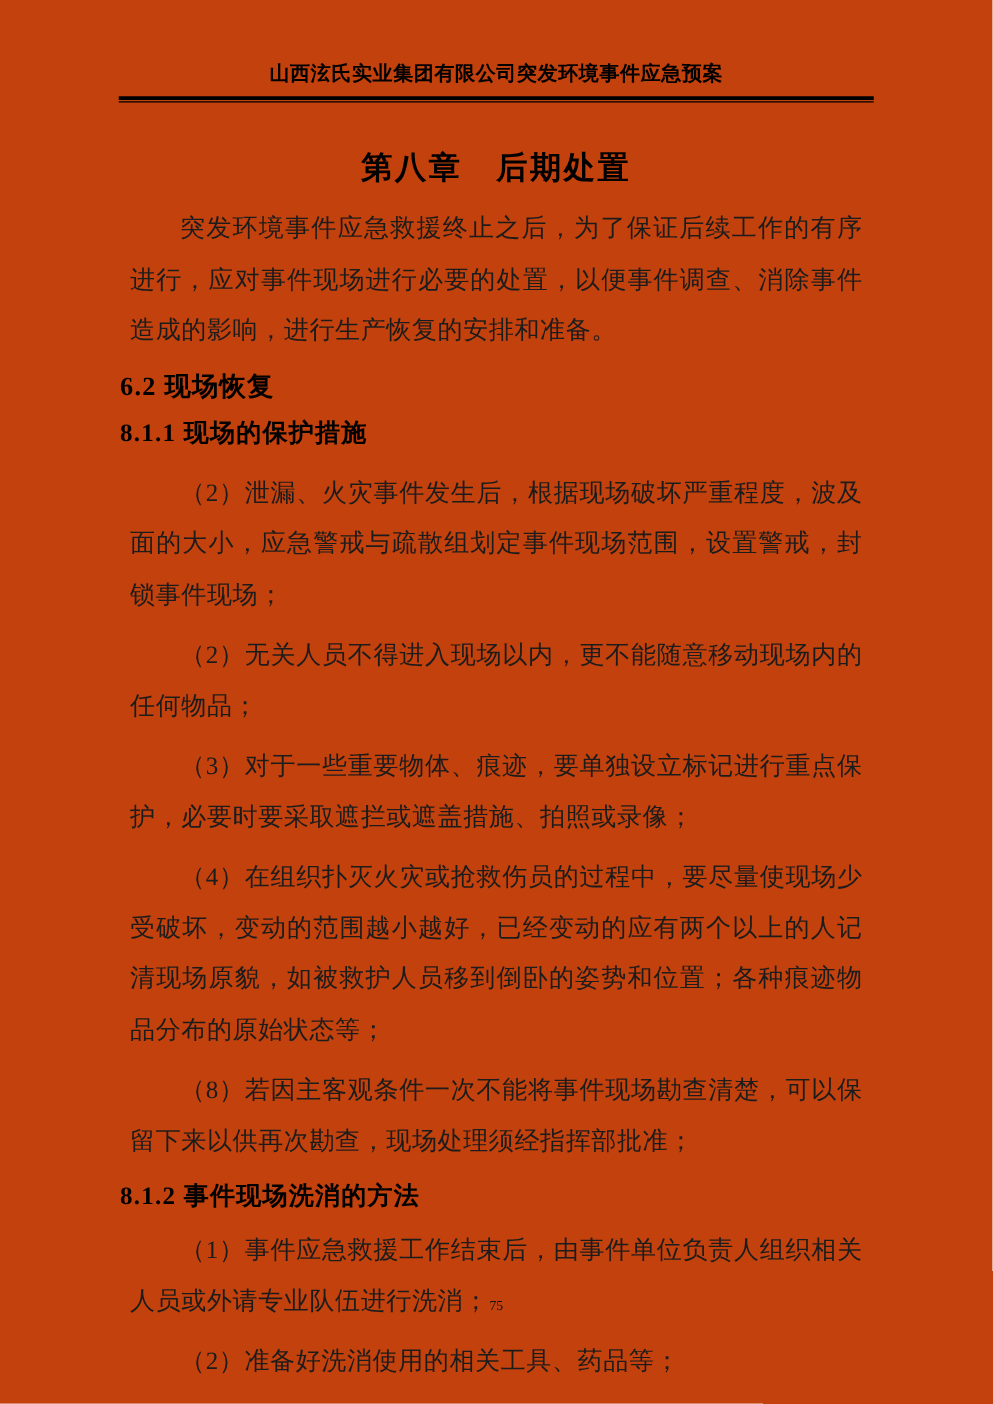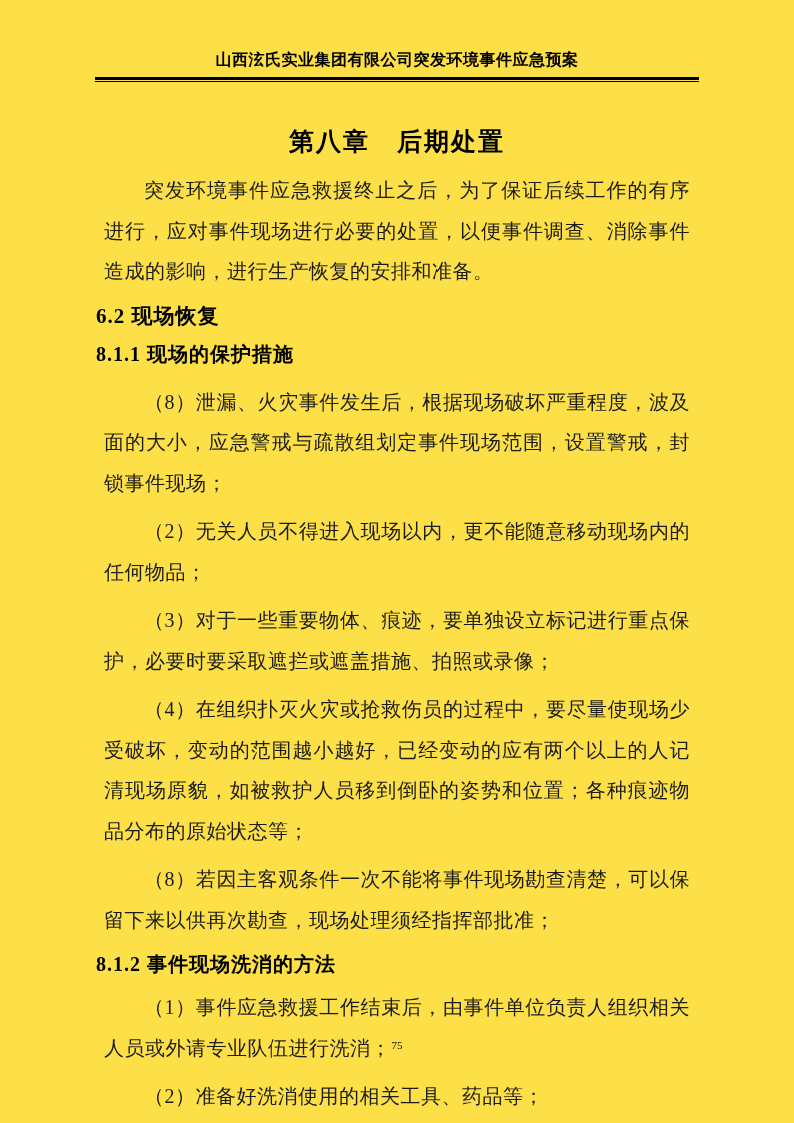--- a/index.html
+++ b/index.html
@@ -1,21 +1,21 @@
 <!DOCTYPE html>
 <html lang="zh"><head>
 <meta charset="utf-8">
 <style>
   html, body { margin: 0; padding: 0; background: #ffffff; }
   .page {
     position: relative;
     width: 794px;
     height: 1123px;
     margin: 0 auto;
-    background: #fde047;
+    background: #c2410c;
     font-family: "Liberation Serif", "DejaVu Serif", serif;
     color: #1c1c1c;
     overflow: hidden;
   }
   
   .doc-header {
     position: absolute;
     top: 50px;
     left: 95px;
     width: 604px;
@@ -33,21 +33,21 @@
   .rule-thin  { height: 1px; background: #000; margin-top: 1px; }
 
   
   .content {
     position: absolute;
     left: 96px;
     top: 111px;
     width: 602px;
   }
   .chapter-title {
-    margin: 11px 0 4px 0;
+    margin: 4px 0 4px 0;
     font-size: 25px;
     line-height: 40px;
     font-weight: 700;
     text-align: center;
     color: #000;
     letter-spacing: 2px;
   }
   .body-p {
     margin: 8px;
     font-size: 20px;
@@ -102,21 +102,21 @@
 
     <h1 class="chapter-title">第八章　后期处置</h1>
 
     <p class="body-p">突发环境事件应急救援终止之后，为了保证后续工作的有序进行，应对事件现场进行必要的处置，以便事件调查、消除事件造成的影响，进行生产恢复的安排和准备。</p>
 
     <h2 class="h2-heading">6.2 现场恢复</h2>
 
     <h3 class="h3-heading">8.1.1 现场的保护措施</h3>
 
     <div class="items-811">
-      <p class="body-p">（8）泄漏、火灾事件发生后，根据现场破坏严重程度，波及面的大小，应急警戒与疏散组划定事件现场范围，设置警戒，封锁事件现场；</p>
+      <p class="body-p">（2）泄漏、火灾事件发生后，根据现场破坏严重程度，波及面的大小，应急警戒与疏散组划定事件现场范围，设置警戒，封锁事件现场；</p>
       <p class="body-p">（2）无关人员不得进入现场以内，更不能随意移动现场内的任何物品；</p>
       <p class="body-p">（3）对于一些重要物体、痕迹，要单独设立标记进行重点保护，必要时要采取遮拦或遮盖措施、拍照或录像；</p>
       <p class="body-p">（4）在组织扑灭火灾或抢救伤员的过程中，要尽量使现场少受破坏，变动的范围越小越好，已经变动的应有两个以上的人记清现场原貌，如被救护人员移到倒卧的姿势和位置；各种痕迹物品分布的原始状态等；</p>
       <p class="body-p">（8）若因主客观条件一次不能将事件现场勘查清楚，可以保留下来以供再次勘查，现场处理须经指挥部批准；</p>
     </div>
 
     <h3 class="h3-heading pull-up">8.1.2 事件现场洗消的方法</h3>
 
     <div class="items-812">
       <p class="body-p">（1）事件应急救援工作结束后，由事件单位负责人组织相关人员或外请专业队伍进行洗消；</p>

